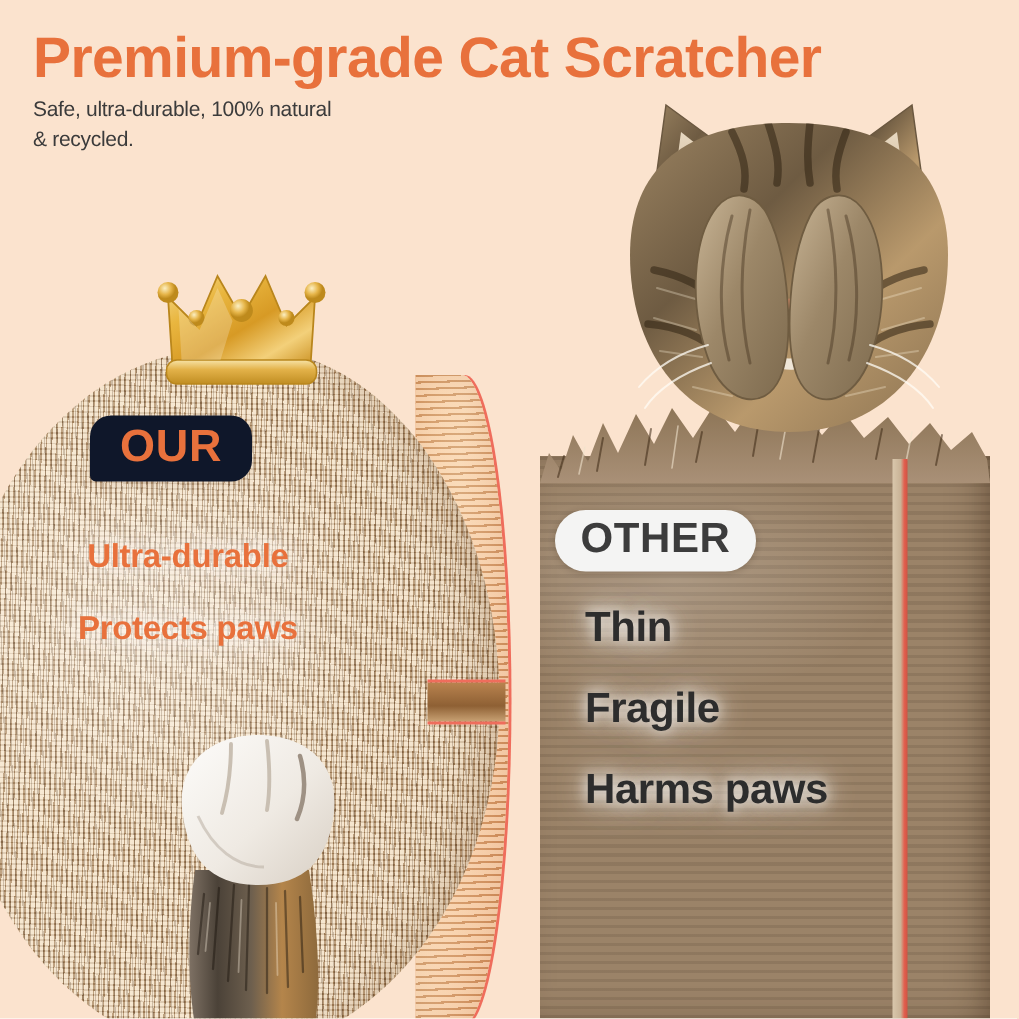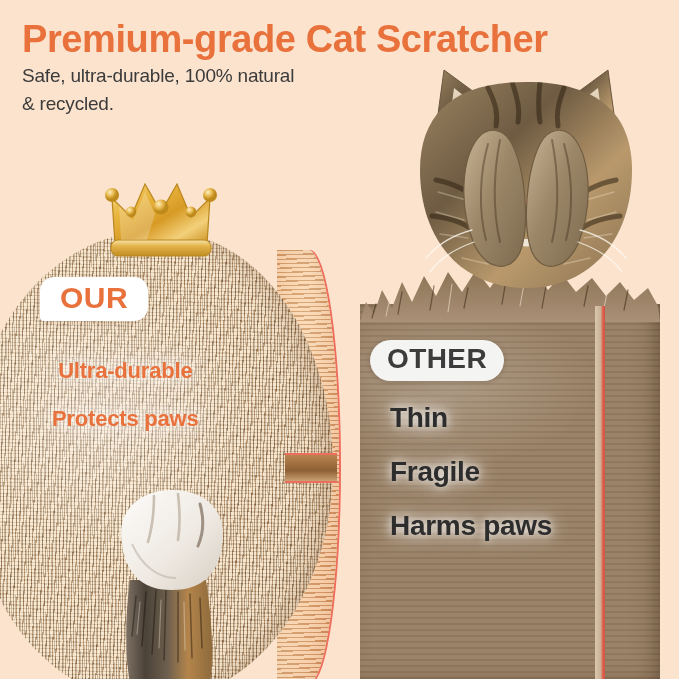--- a/index.html
+++ b/index.html
@@ -34,21 +34,21 @@
     font-size: 38px;
     font-weight: 700;
     letter-spacing: -0.4px;
     color: #e8713c;
     white-space: nowrap;
   }
   .subline {
     position: absolute;
     left: 22px;
     top: 62px;
-    font-size: 19px;
+    font-size: 14px;
     font-weight: 400;
     line-height: 1.45;
     color: #3b3b3b;
     letter-spacing: -0.2px;
   }
   .subline span { display: block; }
 
   
   .our-panel {
     position: absolute;
@@ -125,24 +125,24 @@
     top: 162px;
     width: 132px;
     height: 100px;
     z-index: 22;
   }
   .crown svg { display: block; width: 132px; height: 100px; }
 
   
   .our-badge {
     position: absolute;
-    left: 40px;
+    left: 60px;
     top: 277px;
     z-index: 25;
-    background: #ffffff;
+    background: #0f172a;
     border-radius: 14px 14px 14px 4px;
     padding: 6px 20px 8px 20px;
     box-shadow: 0 2px 8px rgba(120,70,30,.16);
   }
   .our-badge-text {
     font-size: 30px;
     font-weight: 800;
     color: #e8713c;
     letter-spacing: 0.5px;
     line-height: 1;

